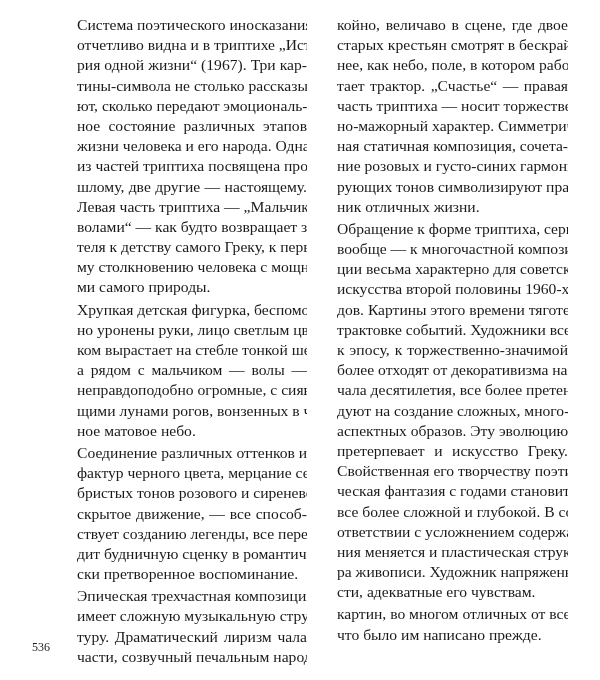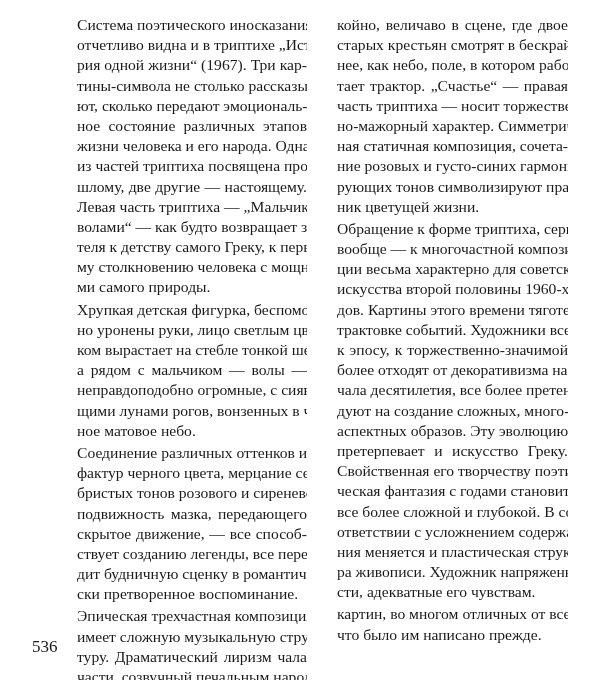--- a/index.html
+++ b/index.html
@@ -5,21 +5,21 @@
   html, body { margin: 0; padding: 0; background: #ffffff; }
   body { width: 600px; height: 680px; position: relative; overflow: hidden;
          font-family: "Liberation Serif", "DejaVu Serif", serif; color: #1a1a1a; }
   .column { position: absolute; top: 15px; }
   .col-left { left: 77px; width: 230px; }
   .col-right { left: 337px; width: 231px; }
   .line { height: 20.2px; line-height: 20.2px; font-size: 15.6px; white-space: nowrap;
           text-align: justify; text-align-last: justify; overflow: hidden; }
   .line.last { text-align-last: left; }
   .para-gap { height: 2px; }
-  .page-number { position: absolute; left: 32px; top: 638px; font-size: 17px; line-height: 18px; }
+  .page-number { position: absolute; left: 32px; top: 638px; font-size: 12px; line-height: 18px; }
 </style>
 </head>
 <body>
 
 <div class="column col-left">
   <div>
     <div class="line">Система поэтического иносказания</div>
     <div class="line">отчетливо видна и в триптихе „Исто-</div>
     <div class="line">рия одной жизни“ (1967). Три кар-</div>
     <div class="line">тины-символа не столько рассказыва-</div>
@@ -42,21 +42,20 @@
     <div class="line">а рядом с мальчиком — волы —</div>
     <div class="line">неправдоподобно огромные, с сияю-</div>
     <div class="line">щими лунами рогов, вонзенных в чер-</div>
     <div class="line last">ное матовое небо.</div>
   </div>
   <div class="para-gap"></div>
   <div>
     <div class="line">Соединение различных оттенков и</div>
     <div class="line">фактур черного цвета, мерцание сере-</div>
     <div class="line">бристых тонов розового и сиреневого,</div>
-    <div class="line">подвижность мазка, передающего</div>
     <div class="line">скрытое движение, — все способ-</div>
     <div class="line">ствует созданию легенды, все перево-</div>
     <div class="line">дит будничную сценку в романтиче-</div>
     <div class="line last">ски претворенное воспоминание.</div>
   </div>
   <div class="para-gap"></div>
   <div>
     <div class="line">Эпическая трехчастная композиция</div>
     <div class="line">имеет сложную музыкальную струк-</div>
     <div class="line">туру. Драматический лиризм чала</div>
@@ -69,21 +68,21 @@
   <div>
     <div class="line">койно, величаво в сцене, где двое</div>
     <div class="line">старых крестьян смотрят в бескрай-</div>
     <div class="line">нее, как небо, поле, в котором рабо-</div>
     <div class="line">тает трактор. „Счастье“ — правая</div>
     <div class="line">часть триптиха — носит торжествен-</div>
     <div class="line">но-мажорный характер. Симметрич-</div>
     <div class="line">ная статичная композиция, сочета-</div>
     <div class="line">ние розовых и густо-синих гармони-</div>
     <div class="line">рующих тонов символизируют празд-</div>
-    <div class="line last">ник цветущей жизни.</div>
+    <div class="line last">ник отличных жизни.</div>
   </div>
   <div class="para-gap"></div>
   <div>
     <div class="line">Обращение к форме триптиха, серии,</div>
     <div class="line">вообще — к многочастной компози-</div>
     <div class="line">ции весьма характерно для советского</div>
     <div class="line">искусства второй половины 1960-х го-</div>
     <div class="line">дов. Картины этого времени тяготели</div>
     <div class="line">трактовке событий. Художники все</div>
     <div class="line">к эпосу, к торжественно-значимой</div>

